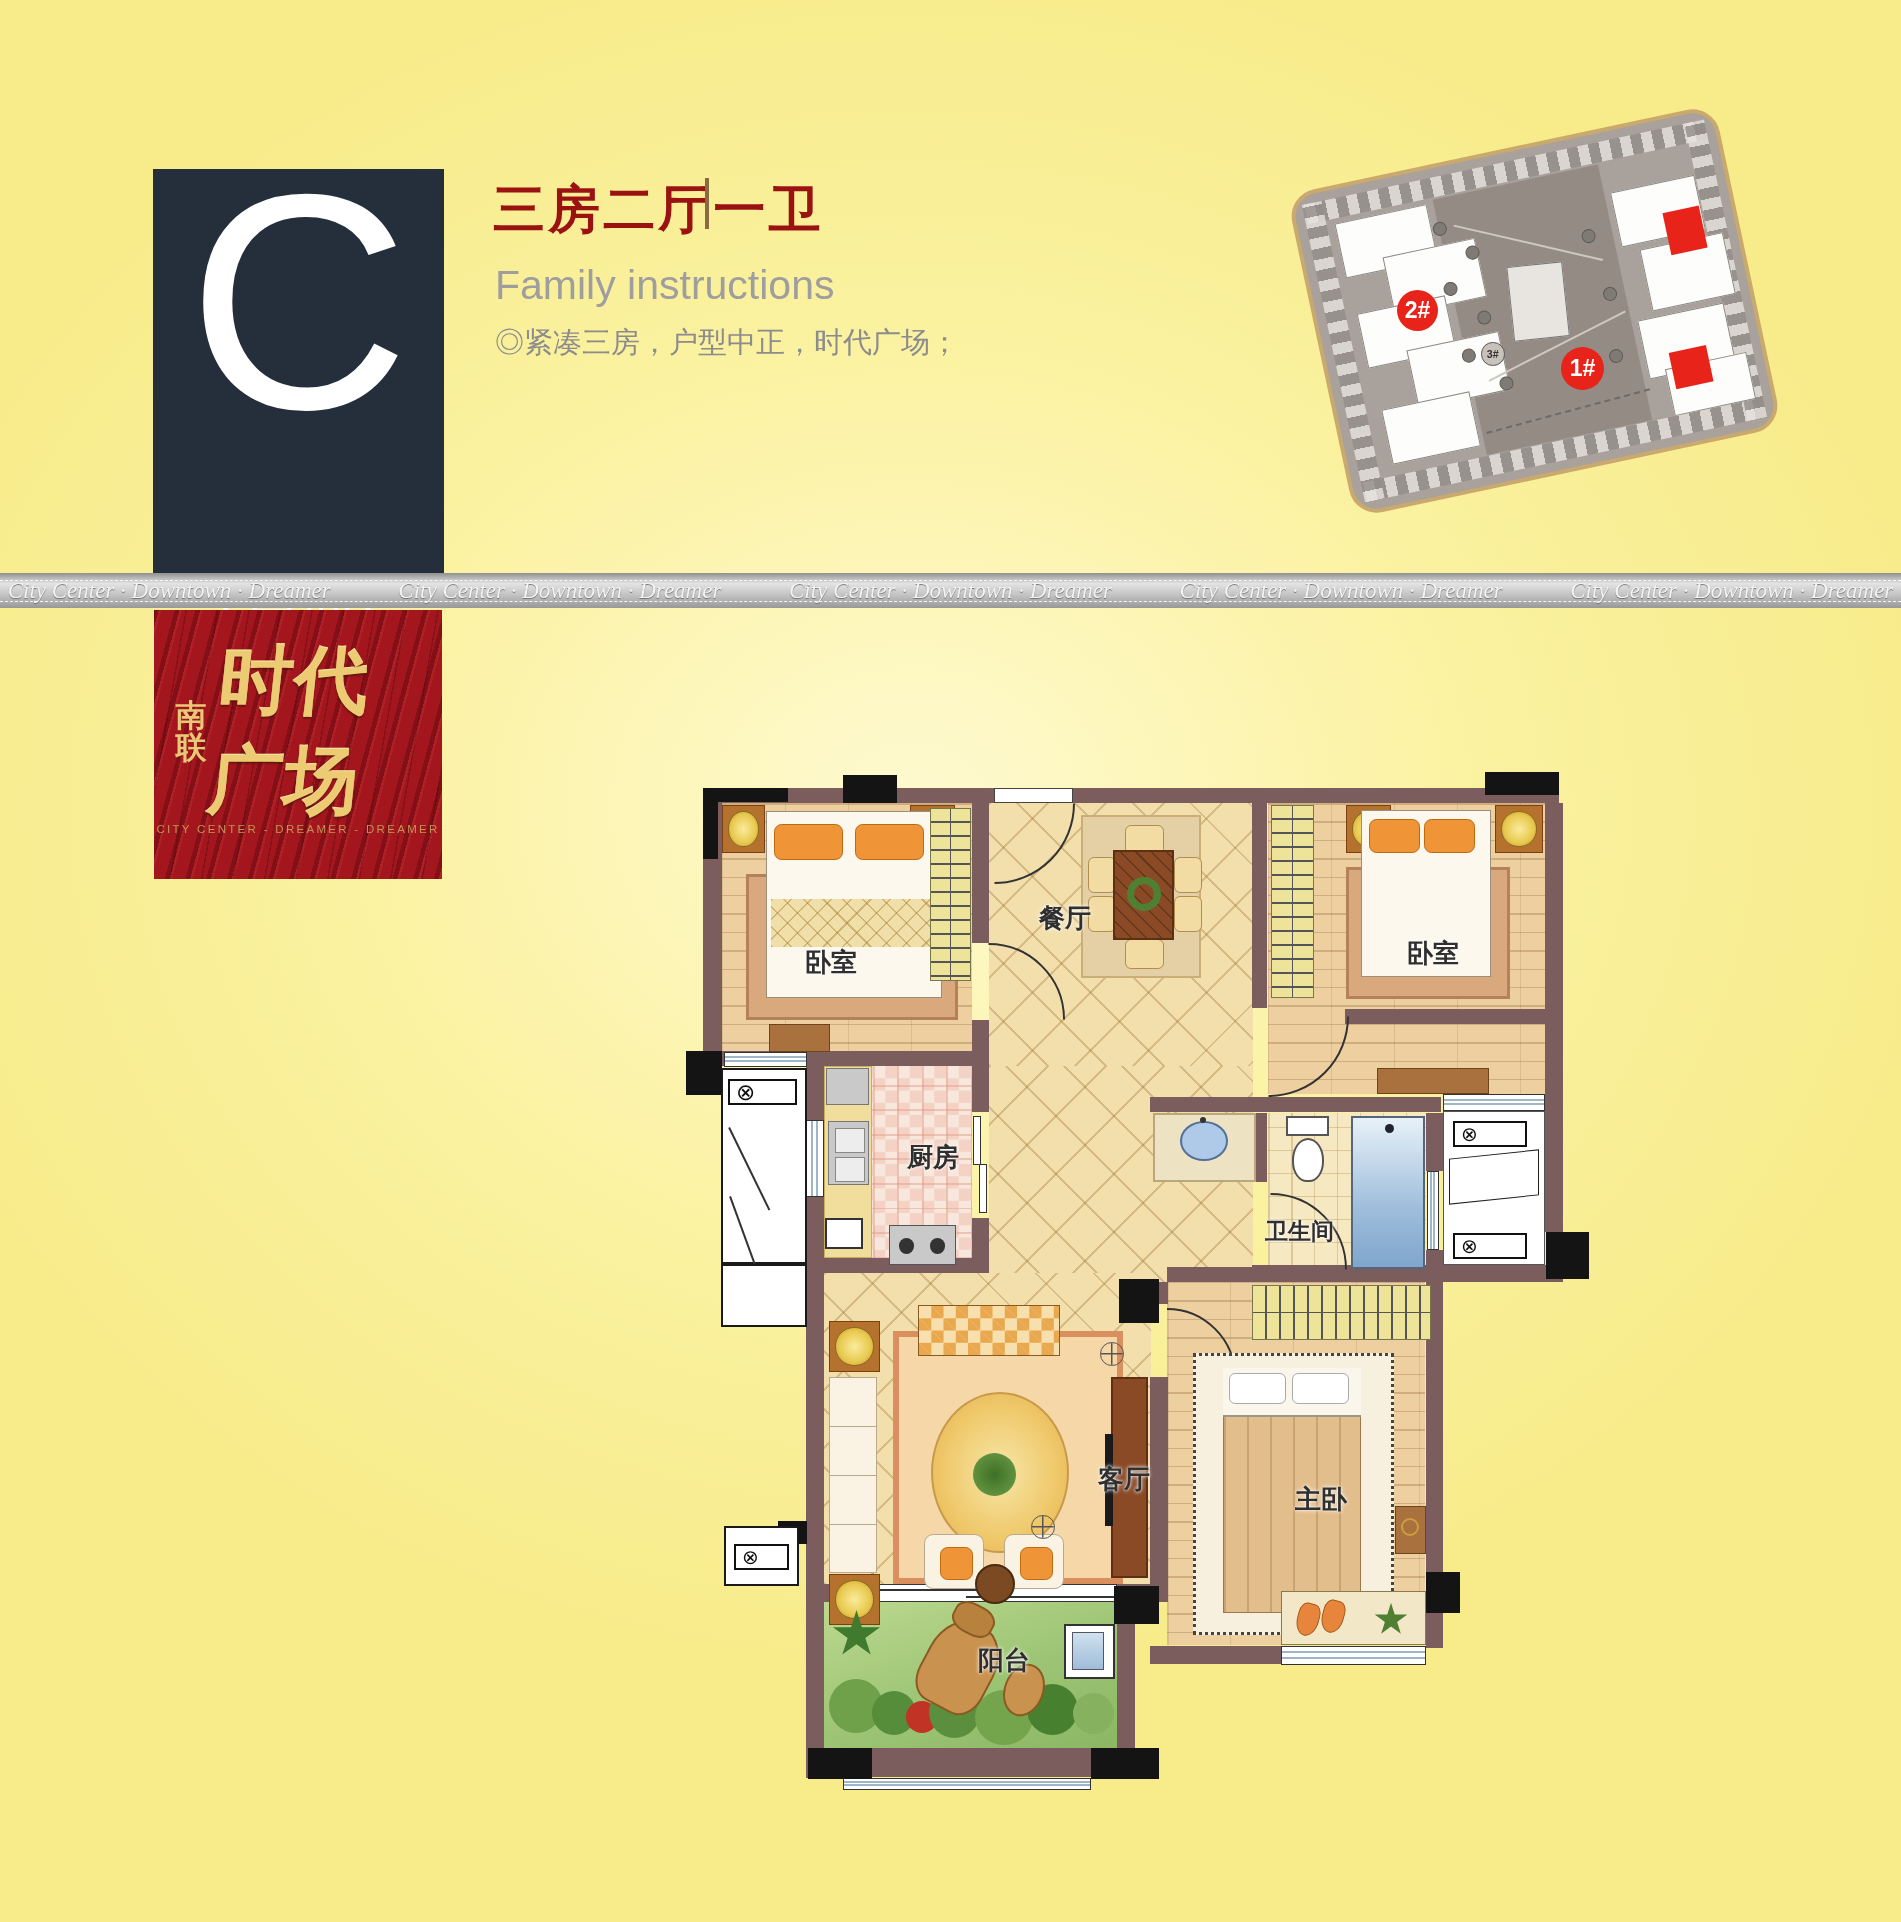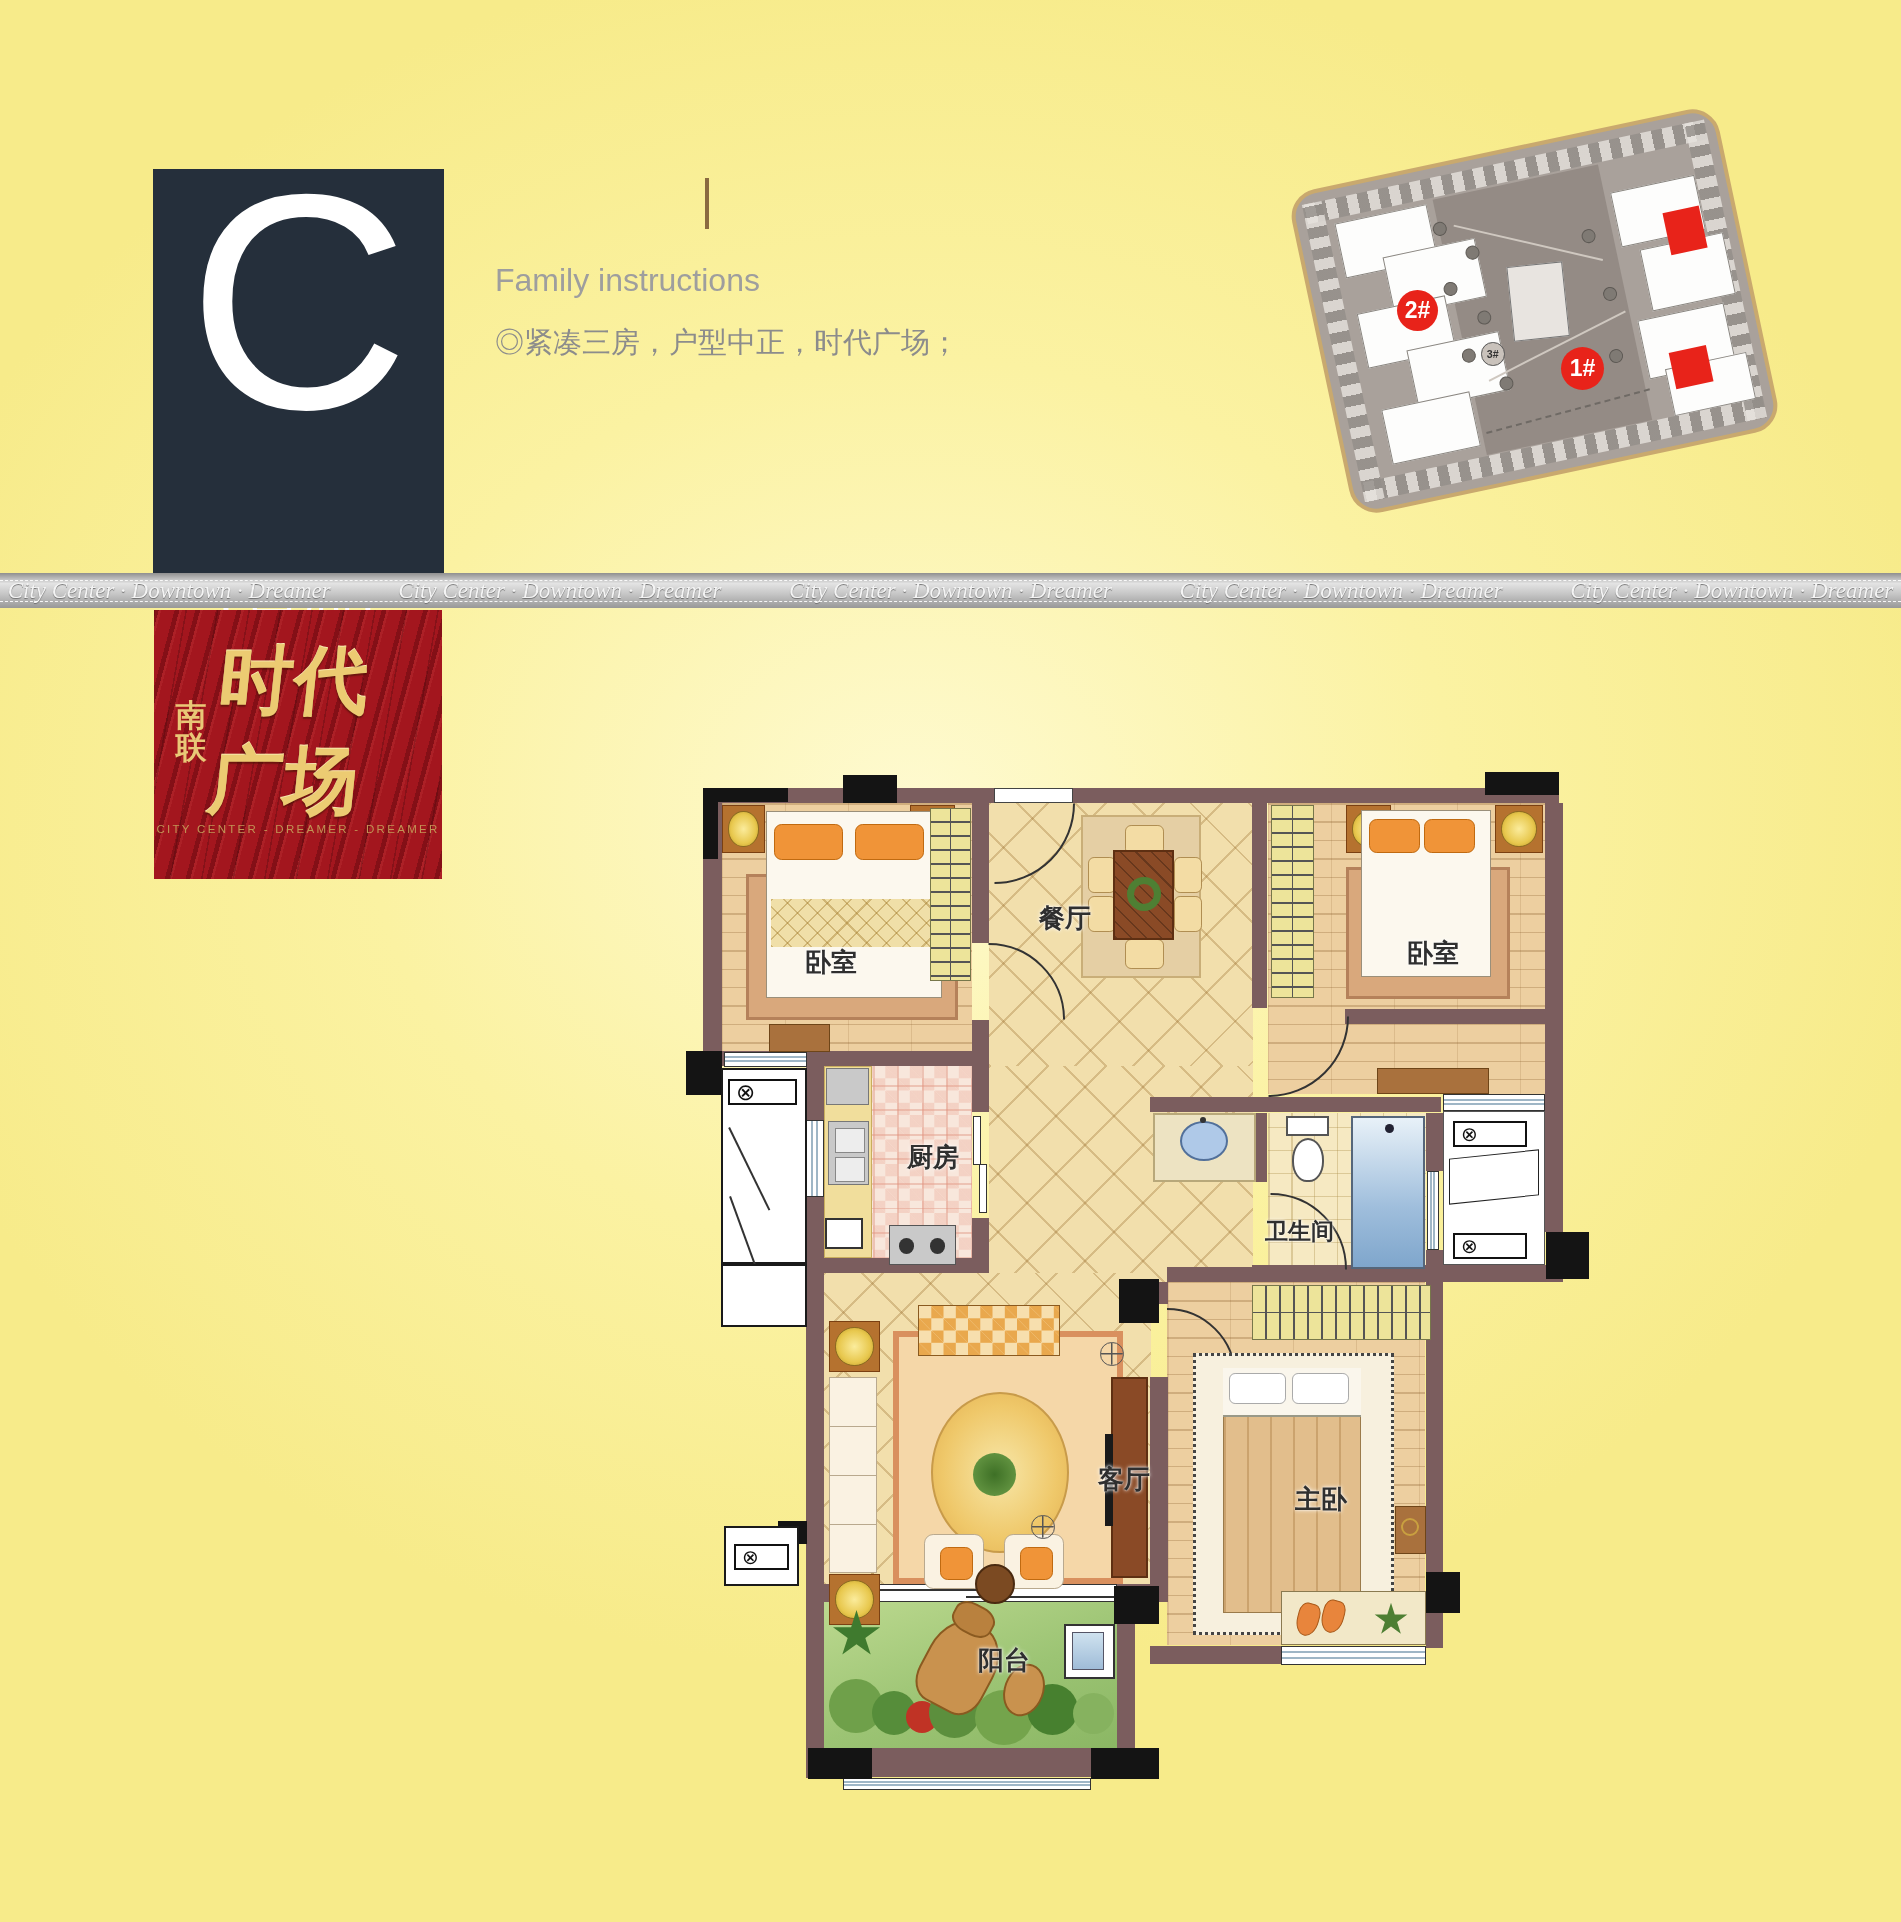--- a/index.html
+++ b/index.html
@@ -12,21 +12,21 @@
   .type-box{left:153px;top:169px;width:291px;height:406px;background:#252F3B;color:#fff;text-align:center;}
   .type-letter{left:0;top:-21.5px;width:100%;font-size:307px;line-height:307px;font-weight:400;color:#fff;}
   .type-cat{left:0;top:405px;width:100%;font-size:57px;letter-spacing:3.1px;color:#fff;}
   .type-units{left:0;top:491px;width:100%;font-size:32px;color:#fff;}
 
   
   .hd-title{left:493px;top:175px;font-size:52px;font-weight:700;color:#9B1212;letter-spacing:3.1px;}
   .hd-sep{left:705px;top:178px;width:3.8px;height:51px;background:#8A6A40;}
   .hd-area{left:738px;top:176px;font-size:49px;color:#8A6A40;letter-spacing:1.5px;}
   .hd-area sup{font-size:26px;}
-  .hd-sub{left:495px;top:262px;font-size:32px;color:#9E9E9E;text-align:right;}
+  .hd-sub{left:495px;top:262px;font-size:41px;color:#9E9E9E;text-align:right;}
   .features{left:495px;top:320px;font-size:29px;color:#8C8C8C;line-height:44px;}
 
   
   .siteplan{left:1316px;top:146px;width:429px;height:322px;transform:rotate(-12deg);
     background:#A9A19B;border:4.6px solid #C9A96E;border-radius:28px;overflow:hidden;}
   .road{background:repeating-linear-gradient(90deg,#E6E2DD 0 10.7px,#938E89 10.7px 21.5px);opacity:.8;}
   .road.v{background:repeating-linear-gradient(0deg,#E6E2DD 0 10.7px,#938E89 10.7px 21.5px);}
   .bldg{background:#FDFDFC;border:1.5px solid #8A8680;}
   .plaza{background:#948B85;}
   .plaza-b{background:#E8E4E0;border:1.5px solid #777;}
@@ -102,20 +102,21 @@
 <body>
 
 <div class="canvas">
 
   <div class="abs type-box">
     <div class="abs type-letter">C</div>
     <div class="abs type-cat">[户型]</div>
     <div class="abs type-units">1#楼2单元/6单元</div>
   </div>
 
+  <div class="abs hd-title">三房二厅一卫</div>
   <div class="abs hd-sep"></div>
   <div class="abs hd-sub">Family instructions</div>
   <div class="abs features">
     <div>◎紧凑三房，户型中正，时代广场；</div>
   </div>
 
   <div class="abs siteplan">
     <div class="abs road" style="left:10.7px;top:9.2px;width:408px;height:20px;"></div>
     <div class="abs road" style="left:10.7px;top:293px;width:408px;height:20px;"></div>
     <div class="abs road v" style="left:9.2px;top:9.2px;width:20px;height:304px;"></div>

